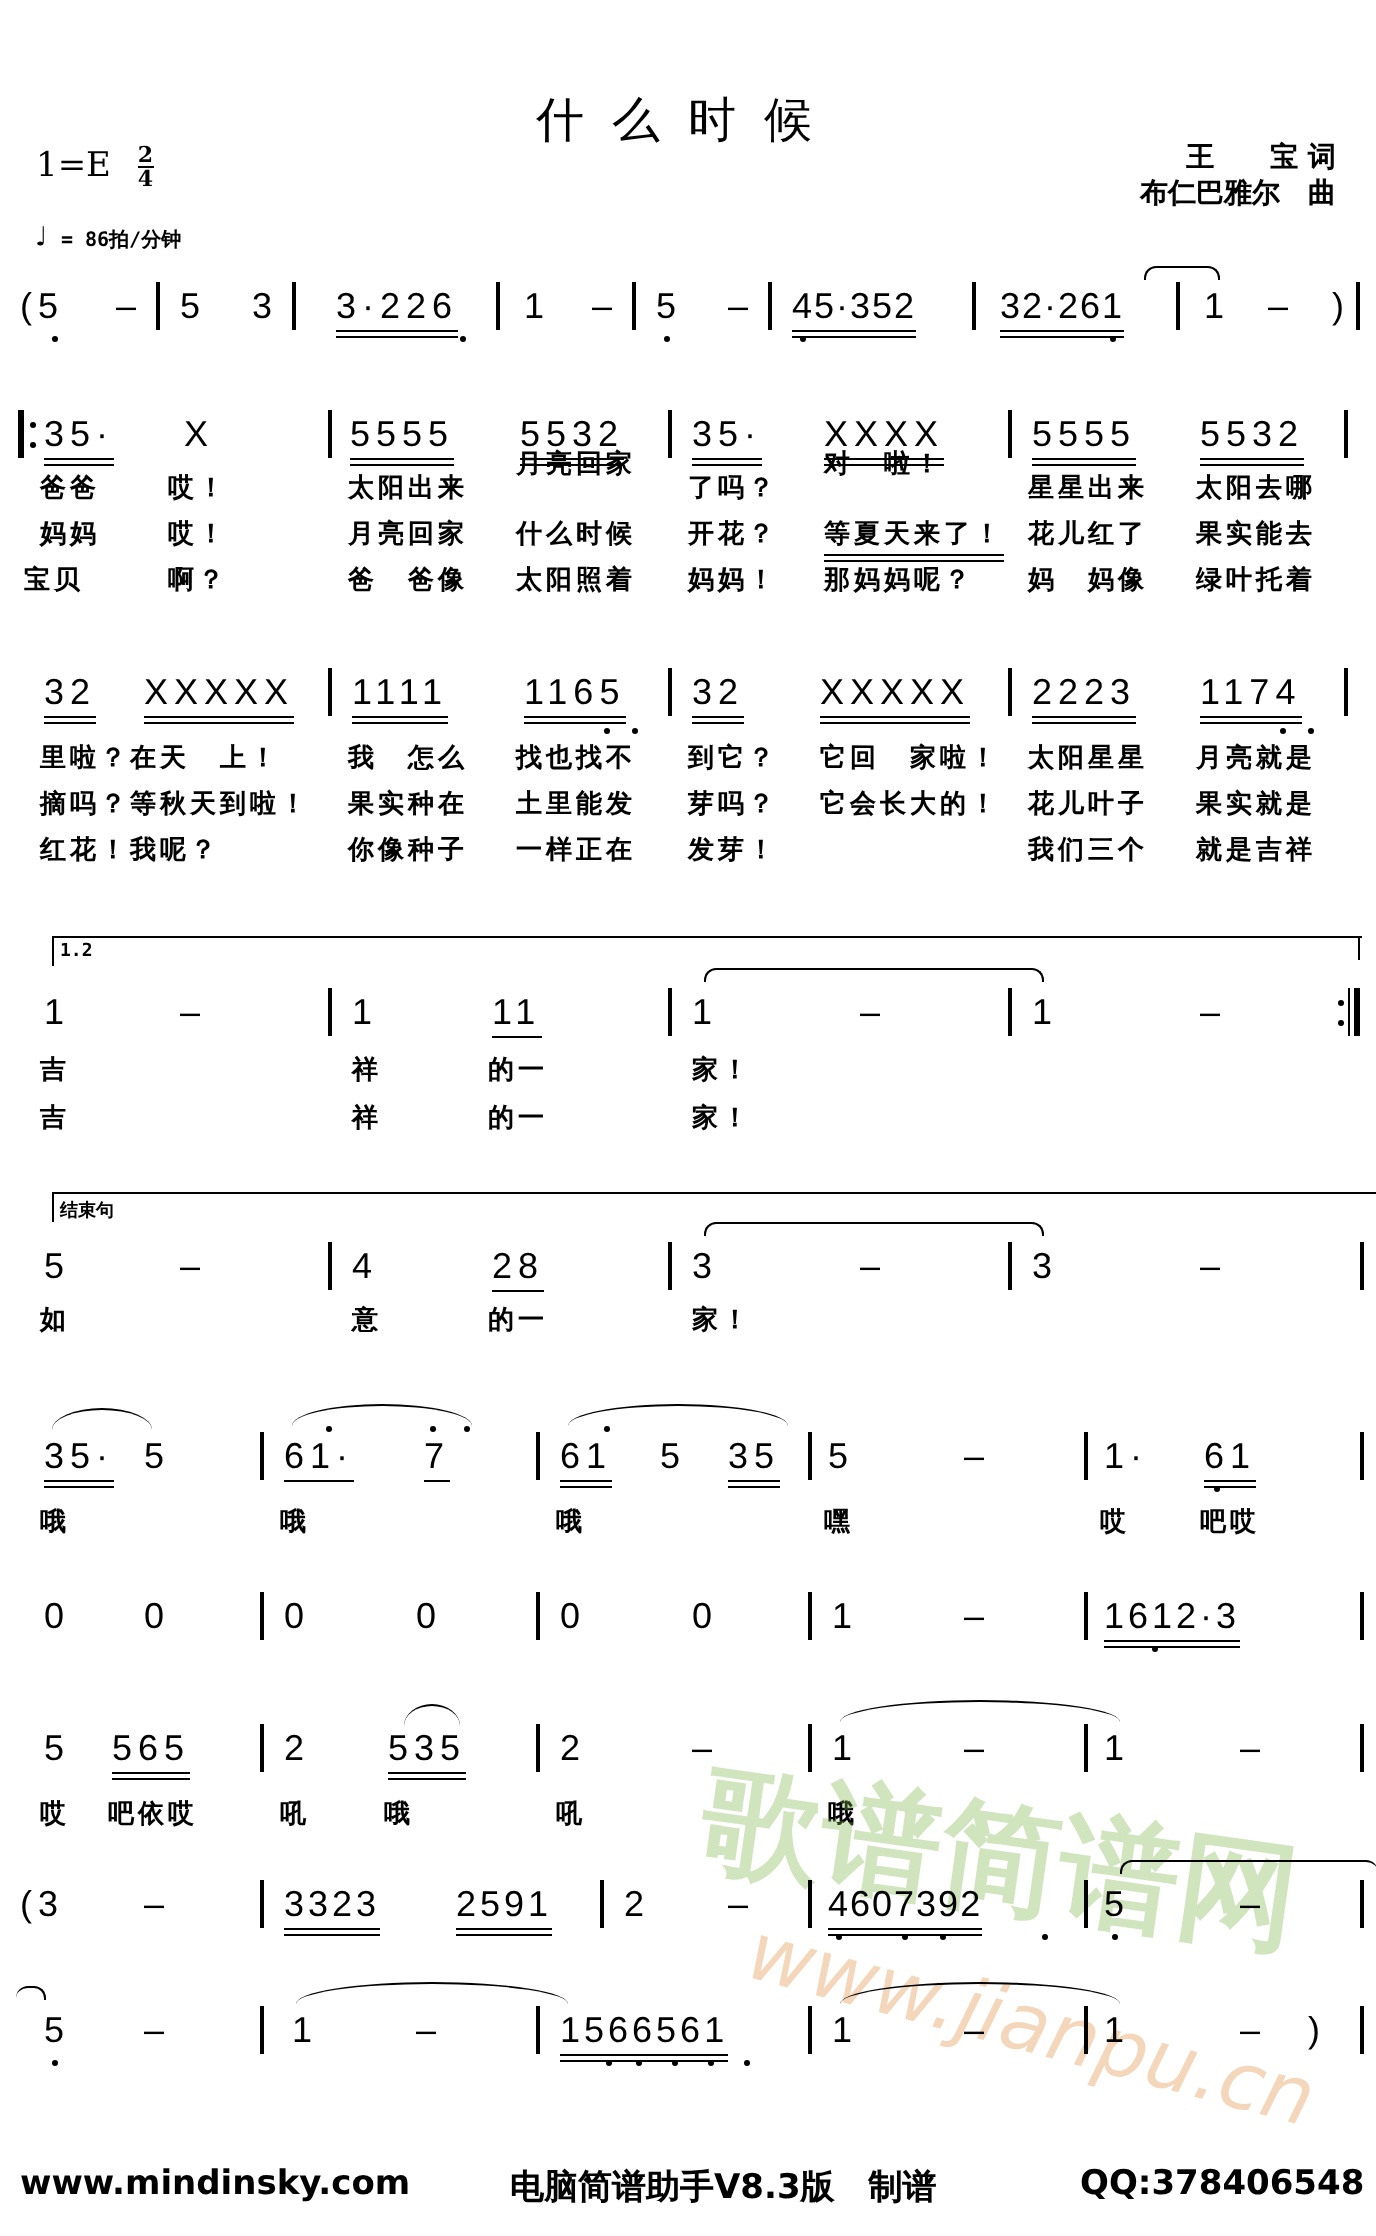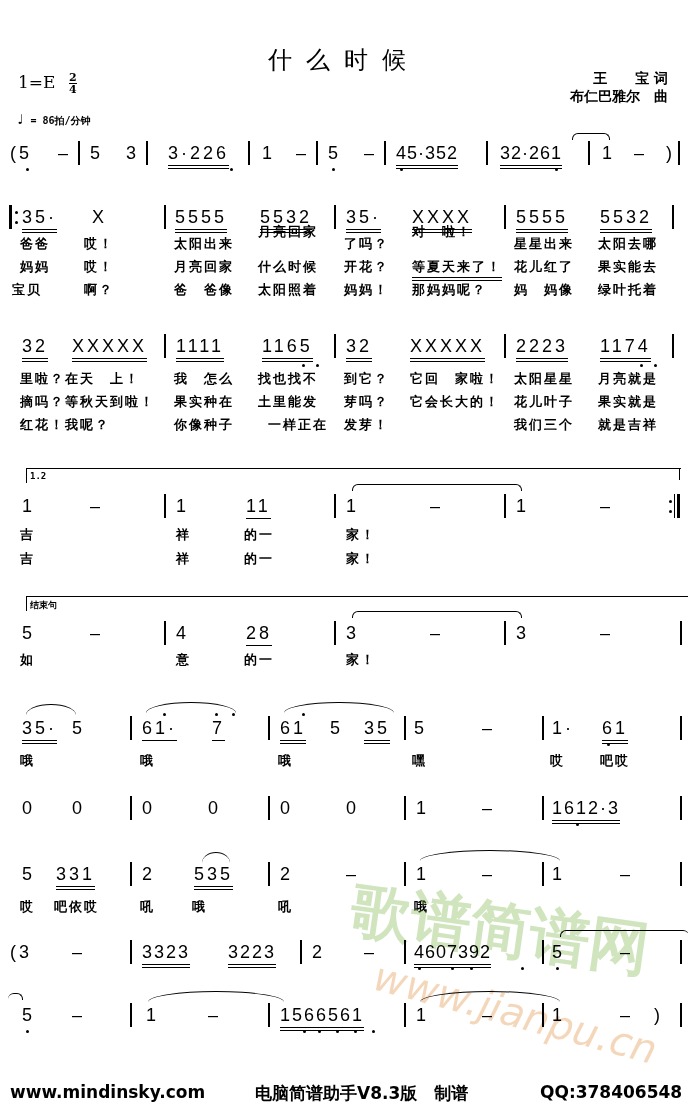--- a/index.html
+++ b/index.html
@@ -150,21 +150,21 @@
   <span class="lyr" style="left:20px;top:57px">摘吗？等秋天到啦！</span>
   <span class="lyr" style="left:174px;top:57px">果实种在</span>
   <span class="lyr" style="left:258px;top:57px">土里能发</span>
   <span class="lyr" style="left:344px;top:57px">芽吗？</span>
   <span class="lyr" style="left:410px;top:57px">它会长大的！</span>
   <span class="lyr" style="left:514px;top:57px">花儿叶子</span>
   <span class="lyr" style="left:598px;top:57px">果实就是</span>
 
   <span class="lyr" style="left:20px;top:80px">红花！我呢？</span>
   <span class="lyr" style="left:174px;top:80px">你像种子</span>
-  <span class="lyr" style="left:268px;top:80px">一样正在</span>
+  <span class="lyr" style="left:258px;top:80px">一样正在</span>
   <span class="lyr" style="left:344px;top:80px">发芽！</span>
   <span class="lyr" style="left:410px;top:80px"></span>
   <span class="lyr" style="left:514px;top:80px">我们三个</span>
   <span class="lyr" style="left:598px;top:80px">就是吉祥</span>
 </div>
 
 <div class="volta" style="left:26px;top:468px;width:654px"></div>
 <span class="volta-label" style="left:30px;top:471px">1.2</span>
 <div class="bar" style="left:679px;top:468px;height:12px;width:1px"></div>
 <div class="staff" style="top:496px;height:72px">
@@ -263,21 +263,21 @@
   <span class="n" style="left:416px">1</span>
   <span class="n" style="left:482px">–</span>
   <span class="bar" style="left:542px"></span>
   <span class="n ul2" style="left:552px;letter-spacing:2px">1612·3</span>
   <span class="dot" style="left:576px;top:25px"></span>
   <span class="bar" style="left:680px"></span>
 </div>
 
 <div class="staff" style="top:864px;height:50px">
   <span class="n" style="left:22px">5</span>
-  <span class="n ul2" style="left:56px">331</span>
+  <span class="n ul2" style="left:56px">565</span>
   <span class="bar" style="left:130px"></span>
   <span class="n" style="left:142px">2</span>
   <span class="slur" style="left:202px;top:-12px;width:28px"></span>
   <span class="n ul2" style="left:194px">535</span>
   <span class="bar" style="left:268px"></span>
   <span class="n" style="left:280px">2</span>
   <span class="n" style="left:346px">–</span>
   <span class="bar" style="left:404px"></span>
   <span class="slur" style="left:420px;top:-14px;width:140px"></span>
   <span class="n" style="left:416px">1</span>
@@ -297,21 +297,21 @@
 <div class="wm">
   <span class="big">歌谱简谱网</span>
   <span class="small">www.jianpu.cn</span>
 </div>
 
 <div class="staff" style="top:942px;height:30px">
   <span class="n" style="left:10px">(3</span>
   <span class="n" style="left:72px">–</span>
   <span class="bar" style="left:130px"></span>
   <span class="n ul2" style="left:142px;letter-spacing:2px">3323</span>
-  <span class="n ul2" style="left:228px;letter-spacing:2px">3223</span>
+  <span class="n ul2" style="left:228px;letter-spacing:2px">2591</span>
   <span class="bar" style="left:300px"></span>
   <span class="n" style="left:312px">2</span>
   <span class="n" style="left:364px">–</span>
   <span class="bar" style="left:404px"></span>
   <span class="n ul2" style="left:414px;letter-spacing:1px">4607392</span>
   <span class="dot" style="left:418px;top:25px"></span>
   <span class="dot" style="left:451px;top:25px"></span>
   <span class="dot" style="left:470px;top:25px"></span>
   <span class="dot" style="left:521px;top:25px"></span>
   <span class="bar" style="left:542px"></span>

